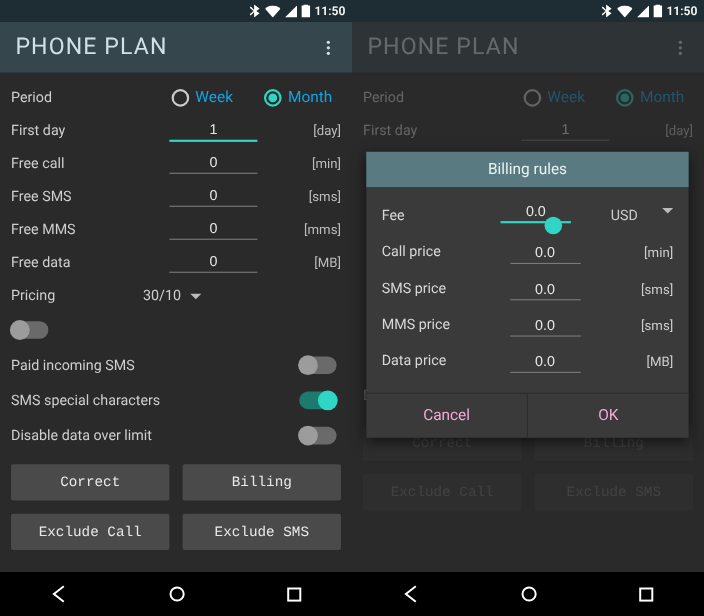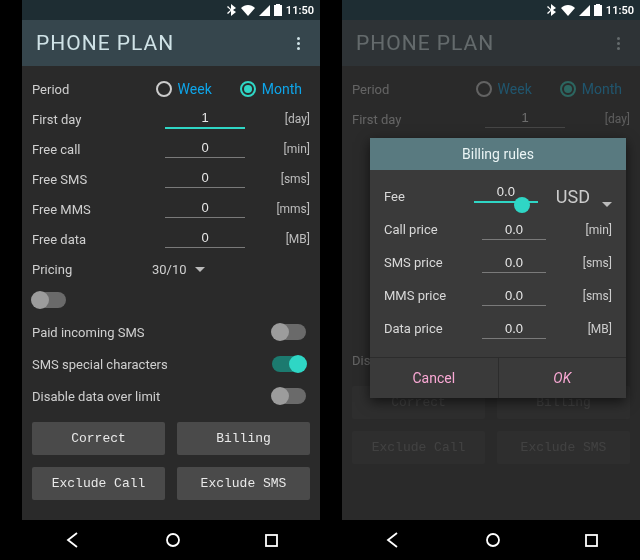--- a/index.html
+++ b/index.html
@@ -12,21 +12,20 @@
     overflow: hidden;
     display: flex;
   }
   .screen {
     width: 320px;
     height: 560px;
     position: relative;
     background: #2a2a2a;
     display: flex;
     flex-direction: column;
-    margin-left: 22px;
   }
   .statusbar {
     height: 20px;
     background: #1e2d33;
     display: flex;
     justify-content: flex-end;
     align-items: center;
     gap: 4px;
     padding: 0 6px;
     font-size: 11px;
@@ -112,45 +111,45 @@
   }
   .navbar {
     height: 40px; background: #000; display: flex; align-items: center; justify-content: space-around;
   }
   .nav-icon { color: #fff; }
   
   .dim .titlebar, .dim .content, .dim .btn-grid { opacity: 0.35; }
   .dim .statusbar { opacity: 1; }
   .dialog {
     position: absolute;
-    left: 28px; right: 14px; top: 138px;
+    left: 13px; right: 14px; top: 138px;
     background: #3a3a3a;
     box-shadow: 0 4px 12px rgba(0,0,0,0.6);
     z-index: 10;
   }
   .dialog-title {
     background: #597a80; color: #eaf4f4; text-align: center;
     padding: 8px 0; font-size: 14px;
   }
   .dialog-body { padding: 10px 14px 12px 14px; }
   .drow { display: flex; align-items: center; height: 33px; gap: 8px; }
   .drow .dlabel { flex: 0 0 72px; font-size: 13px; color: #d8d8d8; }
   .drow .dmid { flex: 1; text-align: center; }
   .drow .dunit { flex: 0 0 40px; text-align: right; font-size: 12px; color: #cdcdcd; }
   .slider-knob {
     width: 16px; height: 16px; background:#2fd6c5; border-radius:50%;
     position: relative; margin: -6px auto 0 auto; left: 16px;
   }
-  .currency-dd { display:flex; align-items:flex-end; gap:12px; justify-content:flex-end; flex:0 0 54px; font-size:18px; }
+  .currency-dd { display:flex; align-items:flex-start; gap:22px; justify-content:flex-end; flex:0 0 54px; font-size:13px; }
   .dialog-actions { display:flex; border-top:1px solid #2c2c2c; }
   .dialog-actions > div {
     flex:1; text-align:center; padding:12px 0; font-size:14px; color:#f9a8d4;
     border-right:1px solid #2c2c2c;
   }
-  .dialog-actions > div:last-child { border-right:none;font-style:italic; }
+  .dialog-actions > div:last-child { border-right:none; }
   svg { display:block; }
 </style>
 </head>
 <body>
 
 <div class="screen">
   <div class="statusbar">
     <span>
       <svg width="10" height="12" viewBox="0 0 10 12">
           <path d="M4 0v5L1 2 0 3l3.5 3L0 9l1 1 3-3v5l5-4-3-2 3-2-5-4z" fill="#fff"></path>

